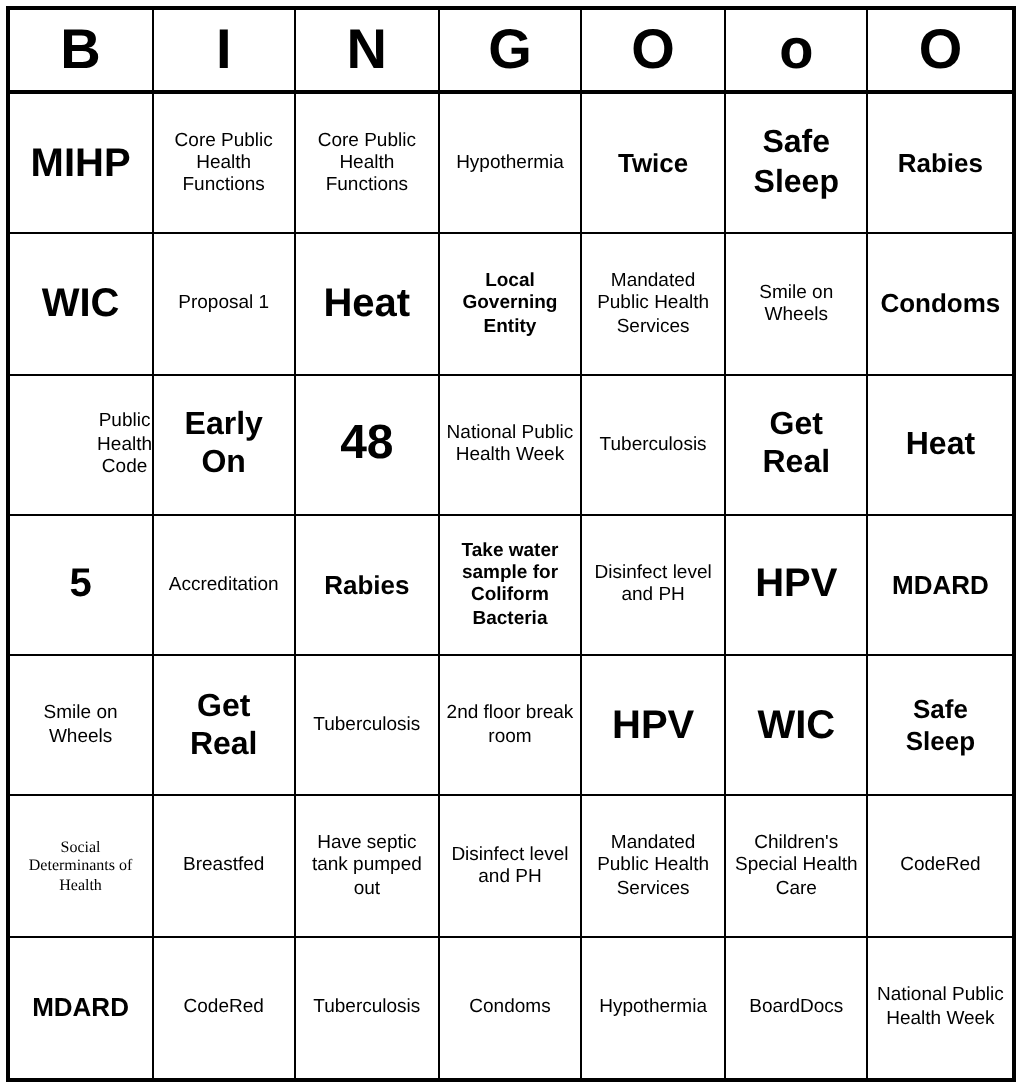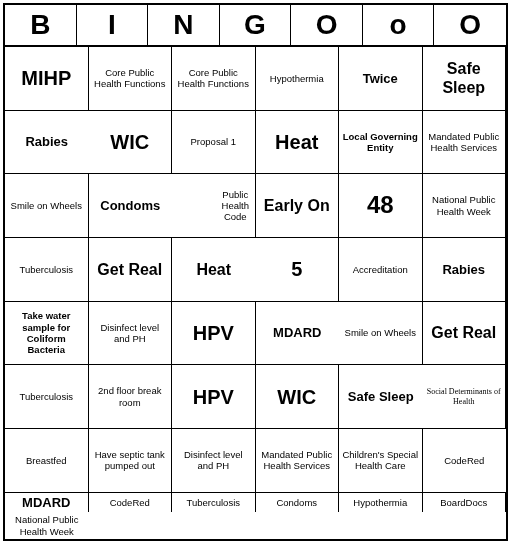--- a/index.html
+++ b/index.html
@@ -29,21 +29,21 @@
       font-size: 28px;
       font-weight: bold;
       padding: 4px 2px;
       border-right: 1px solid #000;
     }
     .bingo-header-cell:last-child {
       border-right: none;
     }
     .bingo-grid {
       display: grid;
-      grid-template-columns: repeat(6, 1fr);
+      grid-template-columns: repeat(7, 1fr);
       grid-template-rows: repeat(7, 1fr);
       flex: 1;
     }
     .bingo-cell {
       border-right: 1px solid #000;
       border-bottom: 1px solid #000;
       display: flex;
       align-items: center;
       justify-content: center;
       text-align: center;

